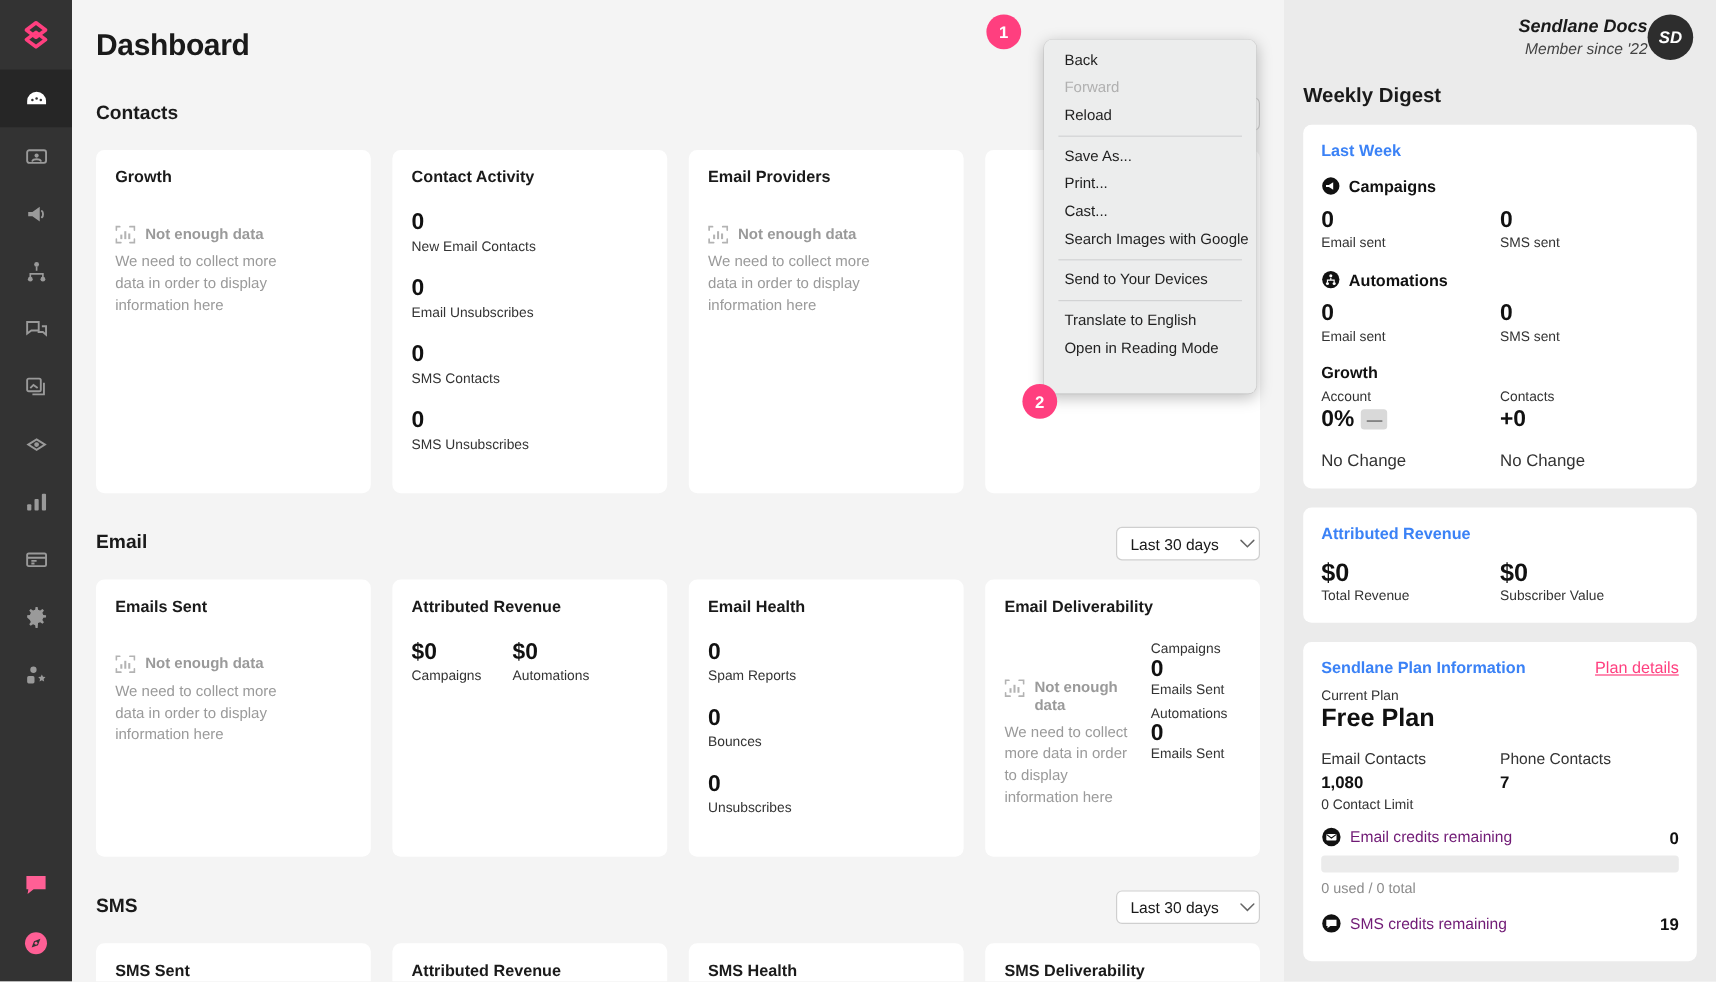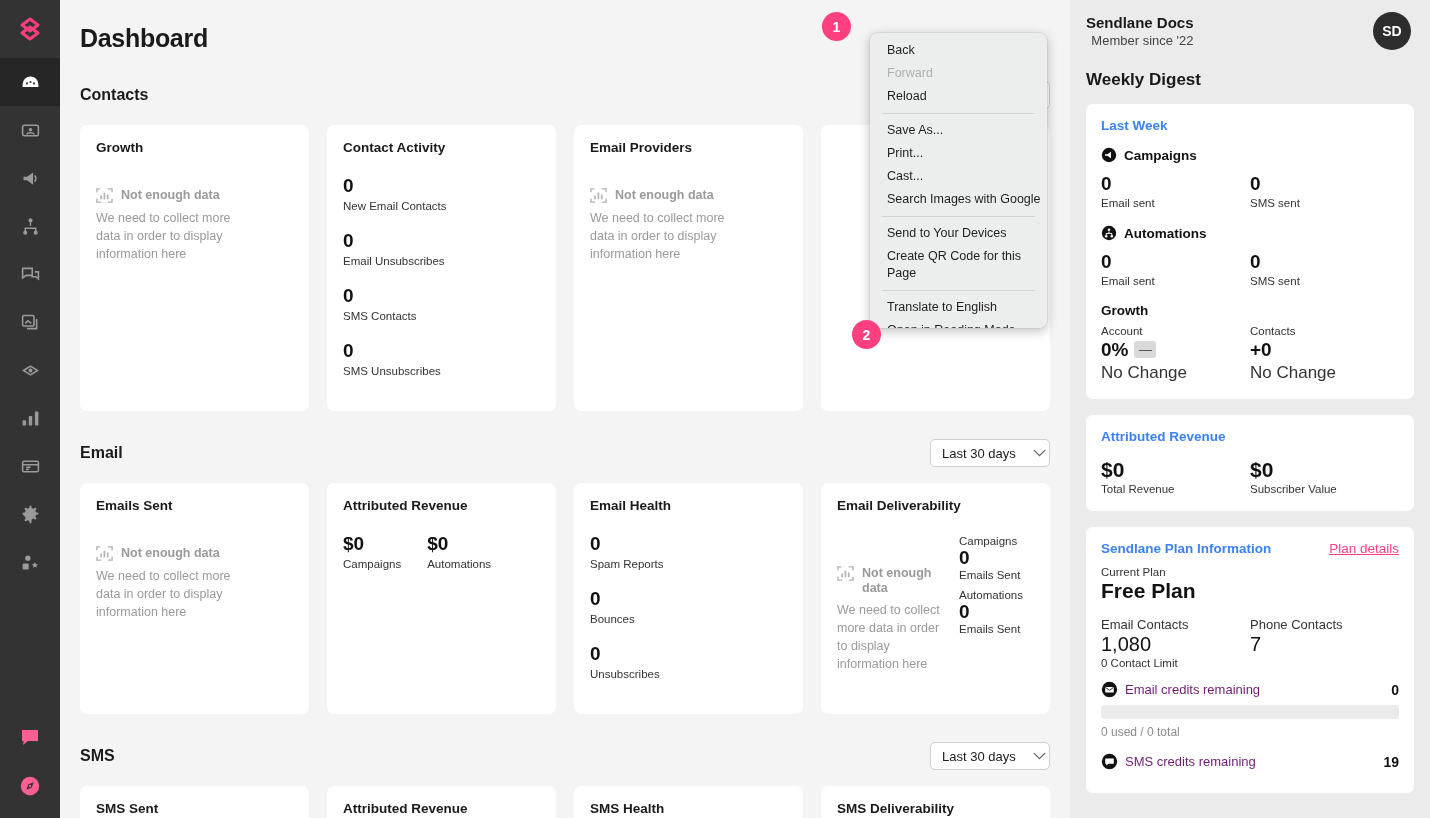--- a/index.html
+++ b/index.html
@@ -69,21 +69,21 @@
   .kv { margin-bottom: 8px; }
   .kv-lab { font-size: 11.5px; color: #333333; }
   .kv-val { font-size: 19px; font-weight: 700; color: #111111; line-height: 22px; }
   .kv-sub { font-size: 11.5px; color: #333333; }
 
   
   .right {
     width: 360px; height: 818px; background: #ebebeb;
     padding: 0 16px; flex: none; overflow: hidden;
   }
-  .user-row { display: flex; align-items: center; justify-content: space-between; gap: 0; height: 62px; padding-right: 3px; }
+  .user-row { display: flex; align-items: center; justify-content: flex-end; gap: 0; height: 62px; padding-right: 3px; font-style: italic; }
   .user-text { text-align: right; }
   .user-name { font-size: 15px; font-weight: 600; color: #1a1a1a; line-height: 19px; }
   .user-since { font-size: 13px; color: #444444; line-height: 18px; }
   .avatar {
     width: 38px; height: 38px; border-radius: 50%; background: #2d2d2d;
     color: #ffffff; font-size: 14px; font-weight: 600;
     display: flex; align-items: center; justify-content: center; flex: none;
   }
   .right-h { font-size: 17px; font-weight: 700; color: #1a1a1a; margin: 8px 0 14px 0; }
   .rcard { background: #ffffff; border-radius: 7px; padding: 14px 15px 16px 15px; margin-bottom: 16px; }
@@ -96,28 +96,28 @@
   .blk { margin-bottom: 16px; }
   .growth-t { font-size: 13.5px; font-weight: 600; color: #111111; margin-bottom: 7px; }
   .g-lab { font-size: 11.5px; color: #333333; margin-bottom: 1px; }
   .g-val-row { display: flex; align-items: center; gap: 6px; }
   .g-val { font-size: 19px; font-weight: 700; color: #111111; line-height: 23px; }
   .g-pill {
     background: #d9d9d9; border-radius: 3px; width: 22px; height: 17px;
     display: inline-flex; align-items: center; justify-content: center;
     font-size: 13px; color: #444444;
   }
-  .g-sub { font-size: 17px; color: #333333; margin-top: 2px; }
+  .g-sub { font-size: 14px; color: #333333; margin-top: 14px; }
 
   .plan-head { display: flex; align-items: center; justify-content: space-between; margin-bottom: 10px; }
   .plan-link { font-size: 13.5px; color: #ff3f7f; font-weight: 500; }
   .cur-lab { font-size: 11.5px; color: #333333; }
   .cur-val { font-size: 21px; font-weight: 700; color: #111111; line-height: 26px; margin-bottom: 13px; }
   .contact-lab { font-size: 13px; color: #333333; }
-  .contact-val { font-size: 20px; font-weight: 400; color: #111111; line-height: 24px; }
+  .contact-val { font-size: 14px; font-weight: 700; color: #111111; line-height: 24px; }
   .limit { font-size: 11.5px; color: #333333; margin: 1px 0 12px 0; }
   .cred-row { display: flex; align-items: center; gap: 7px; margin-bottom: 7px; }
   .cred-name { font-size: 13px; font-weight: 400; color: #701a75; flex: 1; }
   .cred-num { font-size: 14px; font-weight: 700; color: #111111; }
   .bar { height: 14px; background: #ebebeb; border-radius: 3px; margin-bottom: 6px; }
   .bar-lab { font-size: 12px; color: #8c8c8c; margin-bottom: 14px; }
 
   
   .ctx {
     position: absolute; left: 810px; top: 33px; width: 177px;
@@ -429,21 +429,20 @@
       <div class="ctx-item">Back</div>
       <div class="ctx-item disabled">Forward</div>
       <div class="ctx-item">Reload</div>
       <div class="ctx-sep"></div>
       <div class="ctx-item">Save As...</div>
       <div class="ctx-item">Print...</div>
       <div class="ctx-item">Cast...</div>
       <div class="ctx-item">Search Images with Google</div>
       <div class="ctx-sep"></div>
       <div class="ctx-item">Send to Your Devices</div>
-      <div class="ctx-item">Create QR Code for this Page</div>
       <div class="ctx-sep"></div>
       <div class="ctx-item">Translate to English</div>
       <div class="ctx-item">Open in Reading Mode</div>
 
     </div>
 
     <div class="badge" id="badge1">1</div>
     <div class="badge" id="badge2">2</div>
   </main>
 

